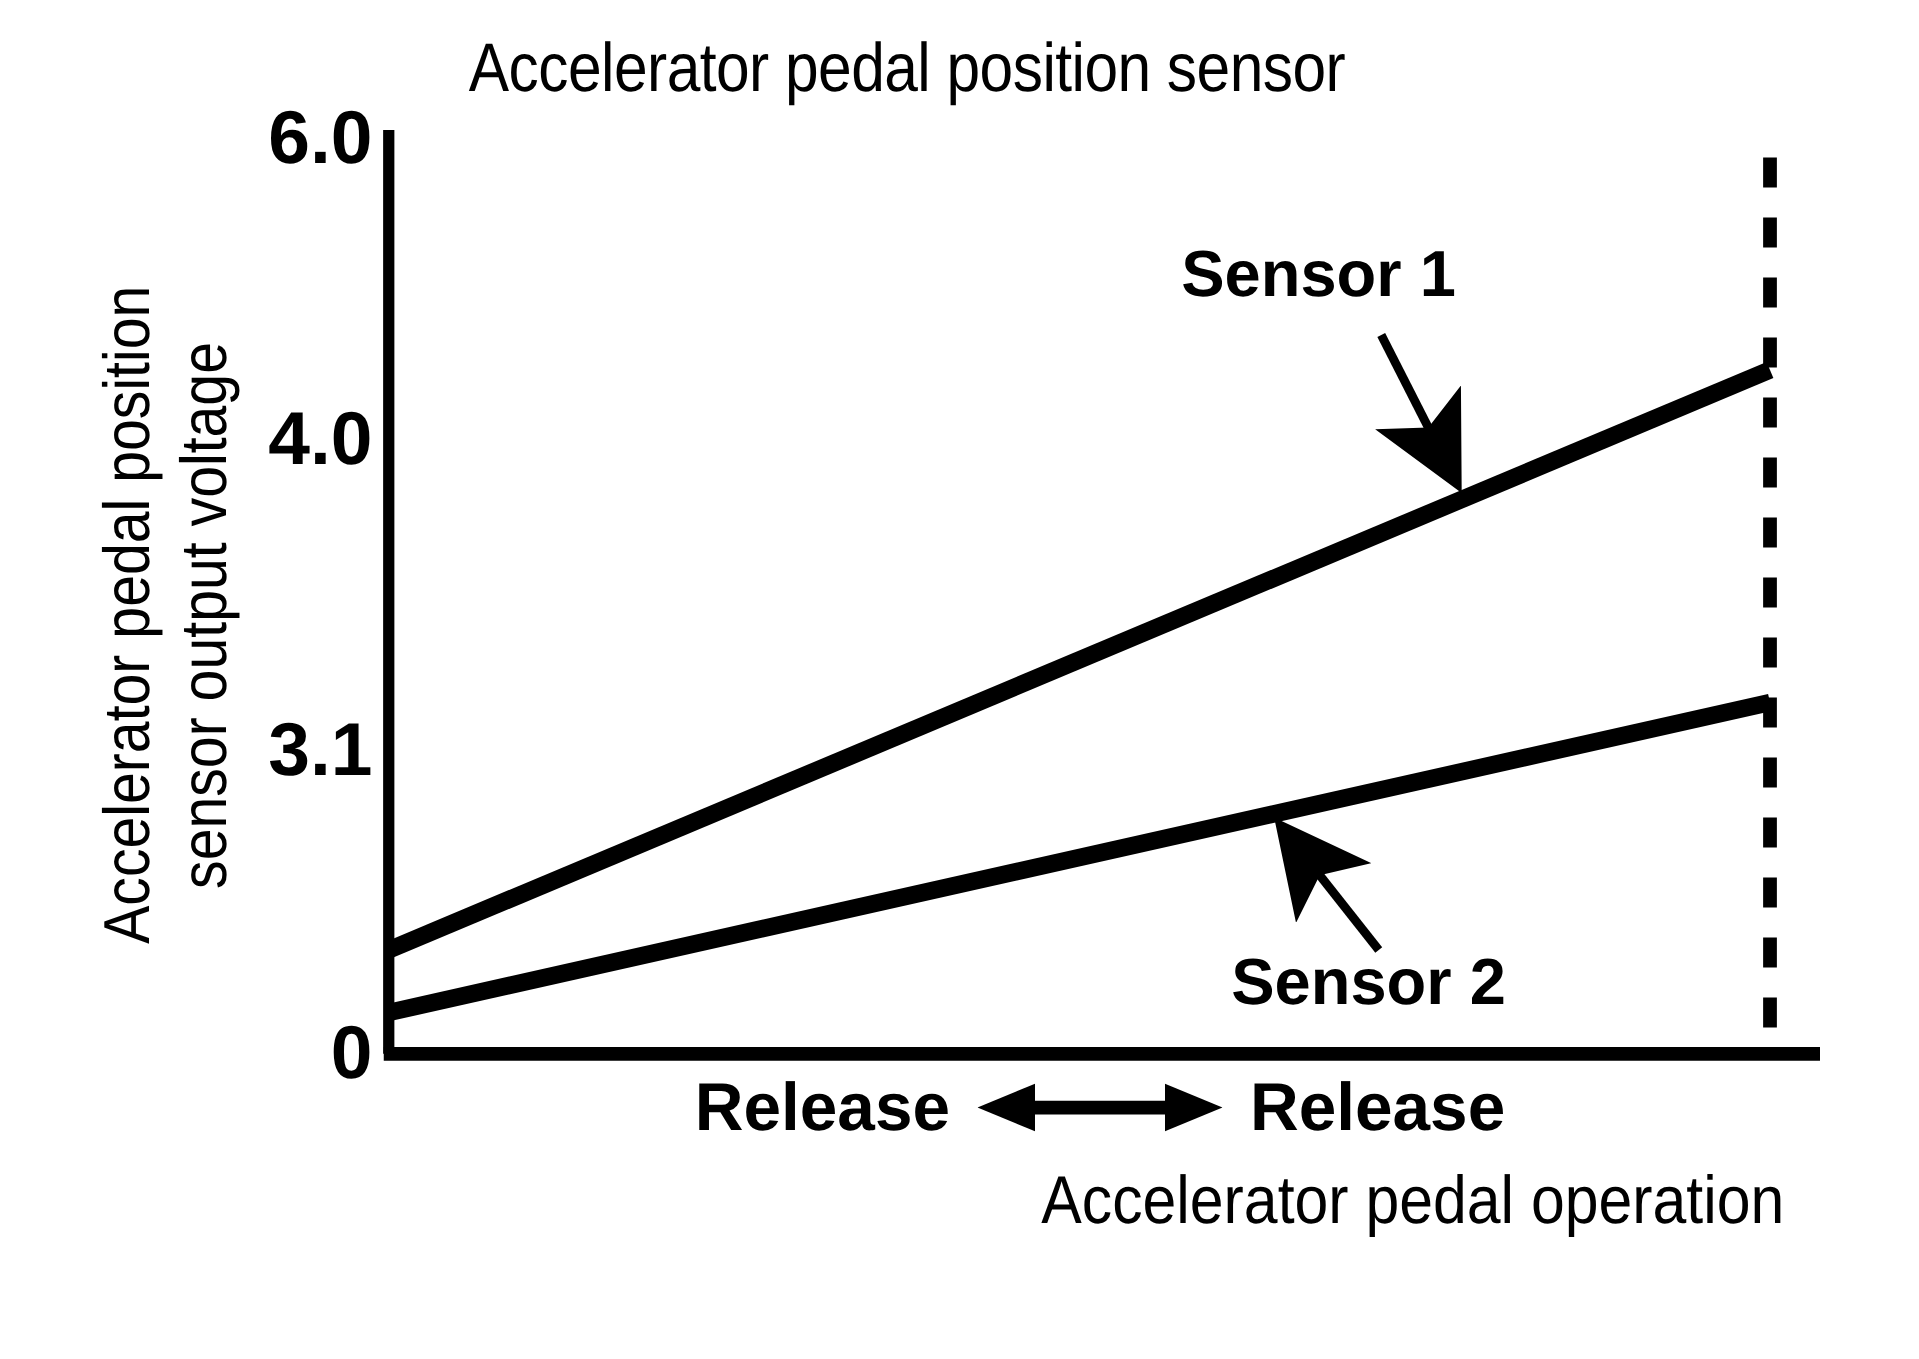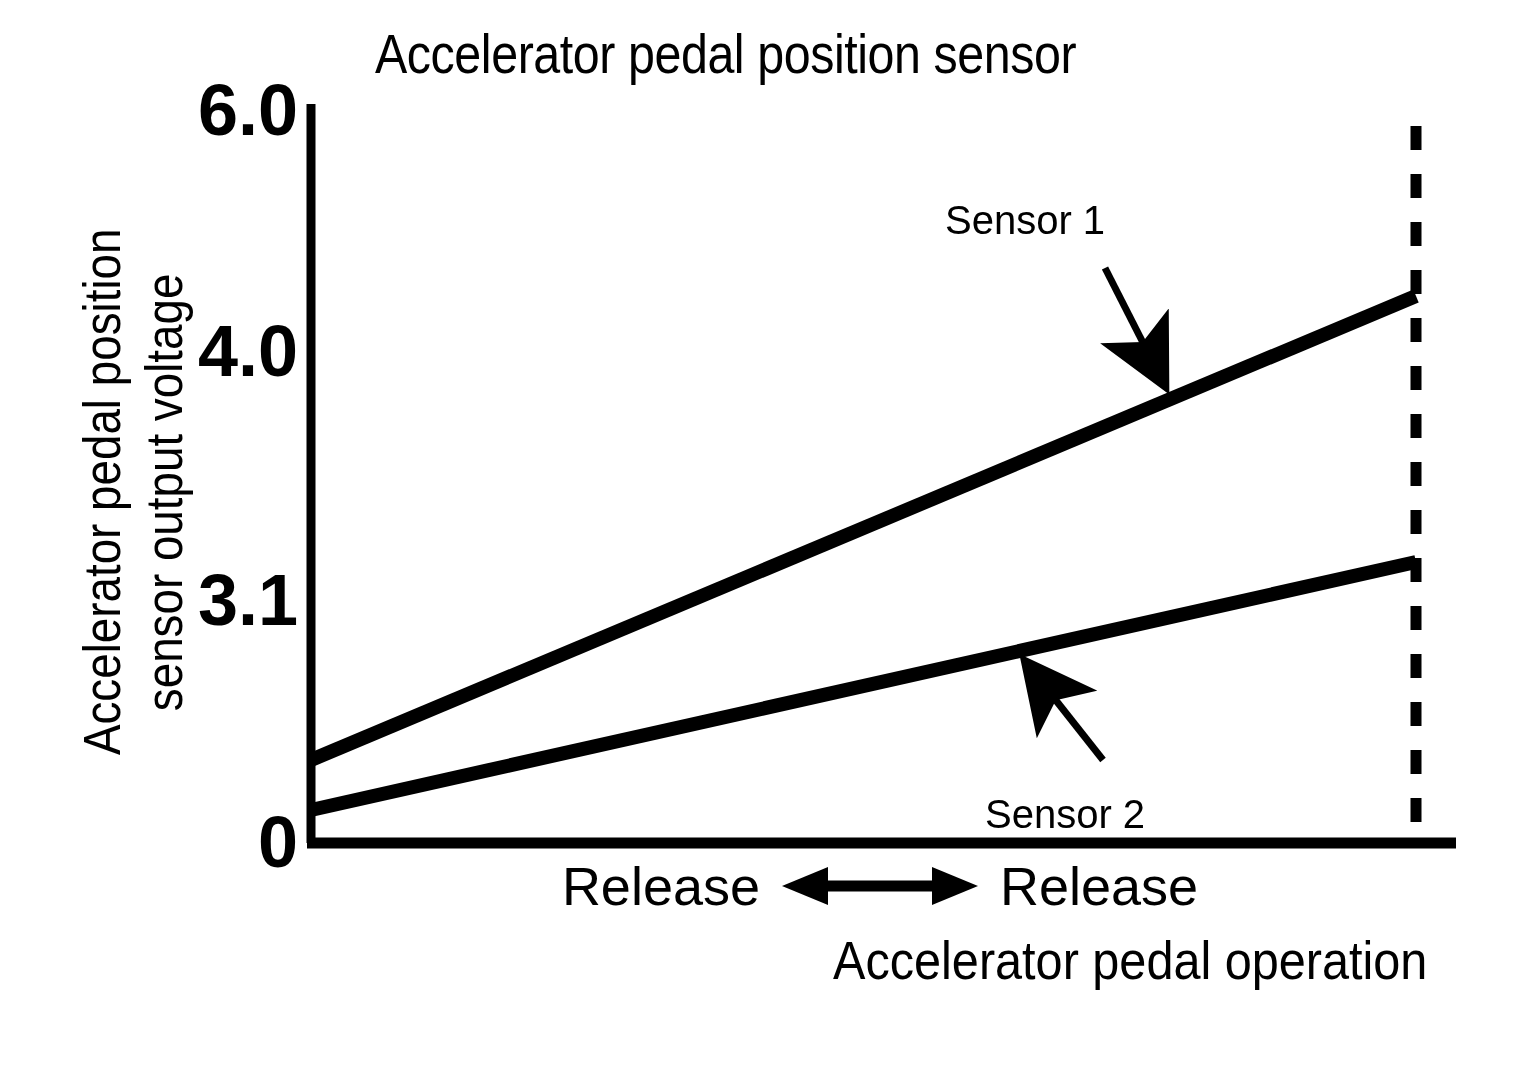--- a/index.html
+++ b/index.html
@@ -61,21 +61,21 @@
     white-space: nowrap;
     transform: scaleX(0.88);
     font-weight: 400;
   }
 
   
   .ytick {
     position: absolute;
     text-align: right;
     width: 120px;
-    font-size: 72px;
+    font-size: 60px;
     line-height: 56px;
     font-weight: bold;
     white-space: nowrap;
   }
   .ytick-6 { left: 178px; top: 82px; }
   .ytick-4 { left: 178px; top: 323px; }
   .ytick-2 { left: 178px; top: 572px; }
   .ytick-0 { left: 178px; top: 814px; }
 
   
@@ -83,45 +83,45 @@
     position: absolute;
     left: 0;
     top: 0;
     width: 1535px;
     height: 1087px;
   }
 
   
   .series-label {
     position: absolute;
-    font-size: 40px;
+    font-size: 52px;
     line-height: 56px;
     white-space: nowrap;
-    font-weight: 400;
+    font-weight: 700;
   }
   .series-label-s1 { left: 945px; top: 192px; }
-  .series-label-s2 { left: 985px; top: 758px; margin-top: 28px; }
+  .series-label-s2 { left: 985px; top: 758px; }
 
   
   .xdir {
     position: absolute;
     left: 300px;
     top: 853px;
     width: 1160px;
     height: 66px;
     display: flex;
     align-items: center;
     justify-content: center;
     gap: 22px;
   }
   .xdir-text {
     font-size: 54px;
     line-height: 60px;
     white-space: nowrap;
-    font-weight: 400;
+    font-weight: 700;
   }
   .xdir-arrow {
     width: 196px;
     height: 46px;
     flex: 0 0 auto;
   }
 
   
   .xlabel {
     position: absolute;

